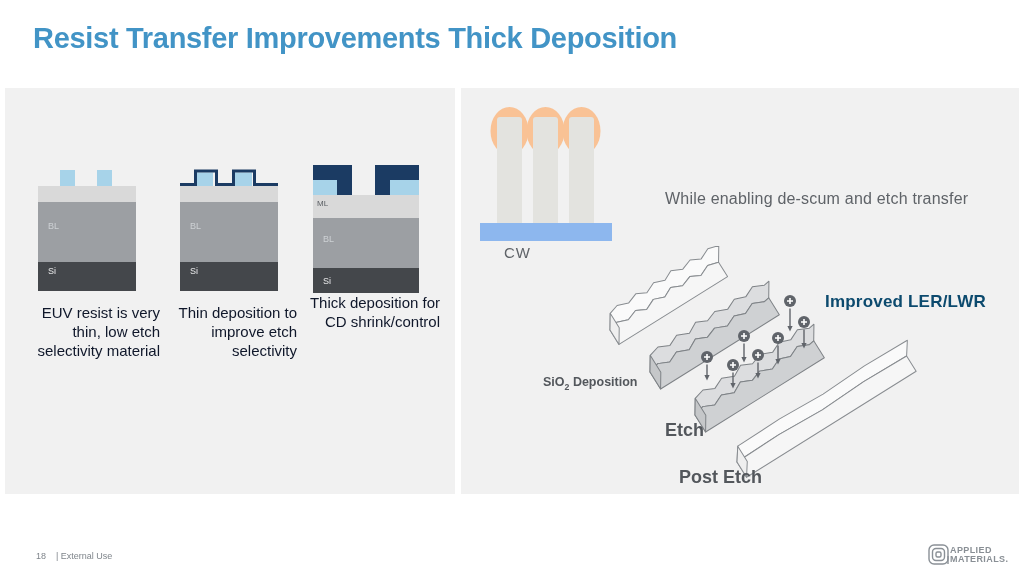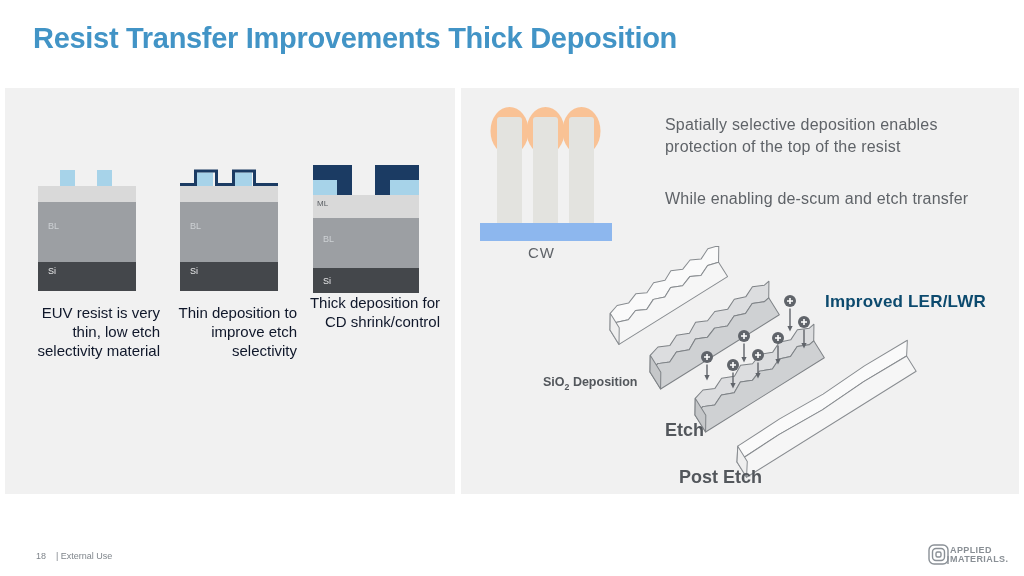--- a/index.html
+++ b/index.html
@@ -11,21 +11,21 @@
   .panel-left{left:5px;top:88px;width:450px;height:406px;}
   .panel-right{left:461px;top:88px;width:558px;height:406px;}
   .caption{font-size:15px;line-height:19px;color:#0f172a;text-align:right;}
   .cap1{left:30px;top:303px;width:130px;}
   .cap2{left:163px;top:303px;width:134px;}
   .cap3{left:298px;top:293px;width:142px;}
   .rtext{font-size:16px;line-height:22px;color:#5F6368;letter-spacing:0.2px;}
   .t1{left:665px;top:114px;width:340px;}
   .t2{left:665px;top:188px;width:355px;}
   .highlight{left:825px;top:292px;font-size:17px;font-weight:bold;color:#0c4a6e;letter-spacing:0.2px;}
-  .cw{left:528px;top:244px;font-size:15px;letter-spacing:1px;color:#5F6368;}
+  .cw{left:504px;top:244px;font-size:15px;letter-spacing:1px;color:#5F6368;}
   .plabel{font-size:18px;font-weight:bold;color:#53575C;white-space:nowrap;}
   .lab-dep{left:543px;top:375px;width:112px;text-align:left;font-size:12.5px;}
   .lab-dep sub{font-size:70%;}
   .lab-etch{left:665px;top:420px;}
   .lab-post{left:679px;top:467px;}
   .footer{font-size:9px;color:#7F858B;}
   .fpage{left:36px;top:551px;}
   .ftext{left:56px;top:551px;}
   .logo{left:928px;top:544px;display:flex;align-items:center;gap:0;}
   .logo-text{font-size:9px;line-height:9.5px;font-weight:bold;color:#898F95;letter-spacing:0.4px;}
@@ -86,21 +86,20 @@
     <ellipse cx="39.5" cy="31" rx="19" ry="24" fill="#F9C295"></ellipse>
     <ellipse cx="75.5" cy="31" rx="19" ry="24" fill="#F9C295"></ellipse>
     <ellipse cx="111.5" cy="31" rx="19" ry="24" fill="#F9C295"></ellipse>
     <rect x="27" y="17" width="25" height="109" rx="3" fill="#E3E3DF"></rect>
     <rect x="63" y="17" width="25" height="109" rx="3" fill="#E3E3DF"></rect>
     <rect x="99" y="17" width="25" height="109" rx="3" fill="#E3E3DF"></rect>
     <rect x="10" y="123" width="132" height="18" fill="#8DB7EE"></rect>
   </svg>
   <div class="abs cw">CW</div>
 
-  <div class="abs rtext t1">Spatially selective deposition enables protection of the top of the resist</div>
   <div class="abs rtext t2">While enabling de-scum and etch transfer</div>
   <div class="abs highlight">Improved LER/LWR</div>
 
   <svg class="abs" style="left:555px;top:246px;" width="425" height="245">
 
     <g transform="translate(55,84) rotate(-32)" stroke="#888C90" stroke-width="1" stroke-linejoin="round">
       <path d="M0,0 L10,-3 L21,1 L32,-3 L42,2 L53,-3 L64,1 L74,-4 L85,1 L96,-3 L106,2 L117,-3 L128,0 L137,-14 L126,-17 L115,-12 L105,-17 L94,-13 L83,-18 L73,-13 L62,-17 L51,-12 L41,-17 L30,-13 L19,-17 L9,-14 Z" fill="#FAFAFA"></path>
       <path d="M0,0 L10,-3 L21,1 L32,-3 L42,2 L53,-3 L64,1 L74,-4 L85,1 L96,-3 L106,2 L117,-3 L128,0 L128,17 L0,17 Z" fill="#F6F6F6"></path>
       <path d="M0,0 L0,17 L9,3 L9,-14 Z" fill="#EFEFEF"></path>
     </g>

